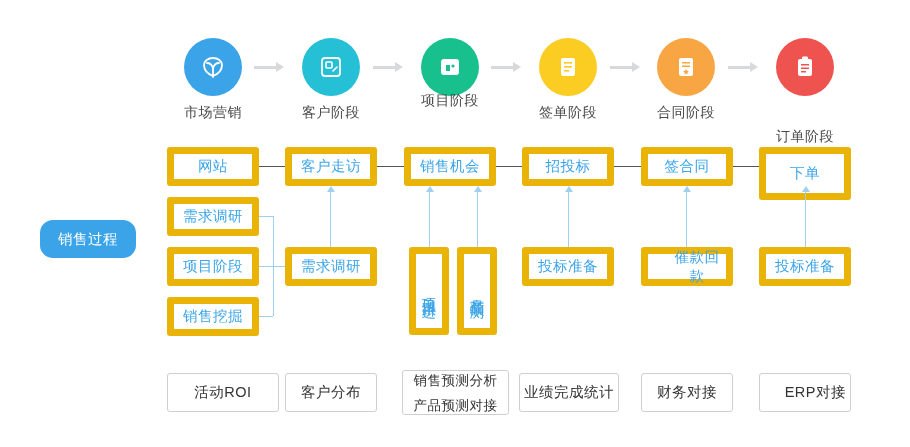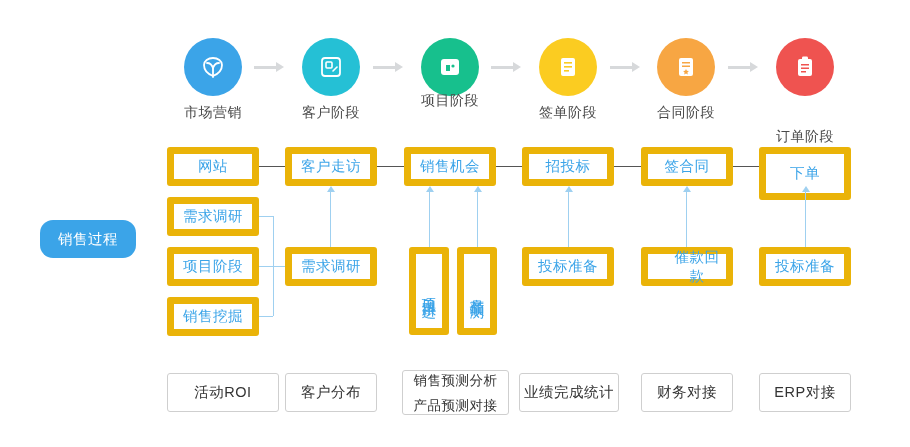--- a/index.html
+++ b/index.html
@@ -304,17 +304,17 @@
       <span style="display:block;">销售预测分析</span>
       <span style="display:block;margin-top:8px;">产品预测对接</span>
     </span>
   </div>
   <div class="box gray" style="left:519px; top:373px; width:100px; height:39px;">
       <span class="inner">业绩完成统计</span>
     </div>
   <div class="box gray" style="left:641px; top:373px; width:92px; height:39px;">
       <span class="inner">财务对接</span>
     </div>
-  <div class="box gray" style="left:759px; top:373px; width:92px; height:39px;">
+  <div class="box gray" style="left:759px; top:373px; width:92px; height:39px;justify-content:flex-end;">
       <span class="inner">ERP对接</span>
     </div>
 
 </div>
 
 </body></html>

